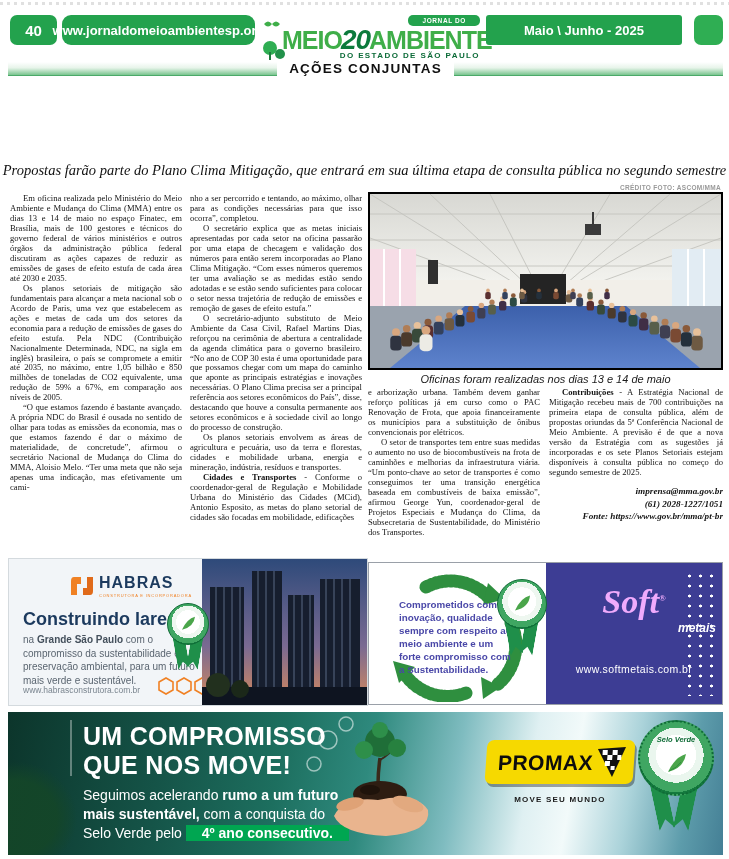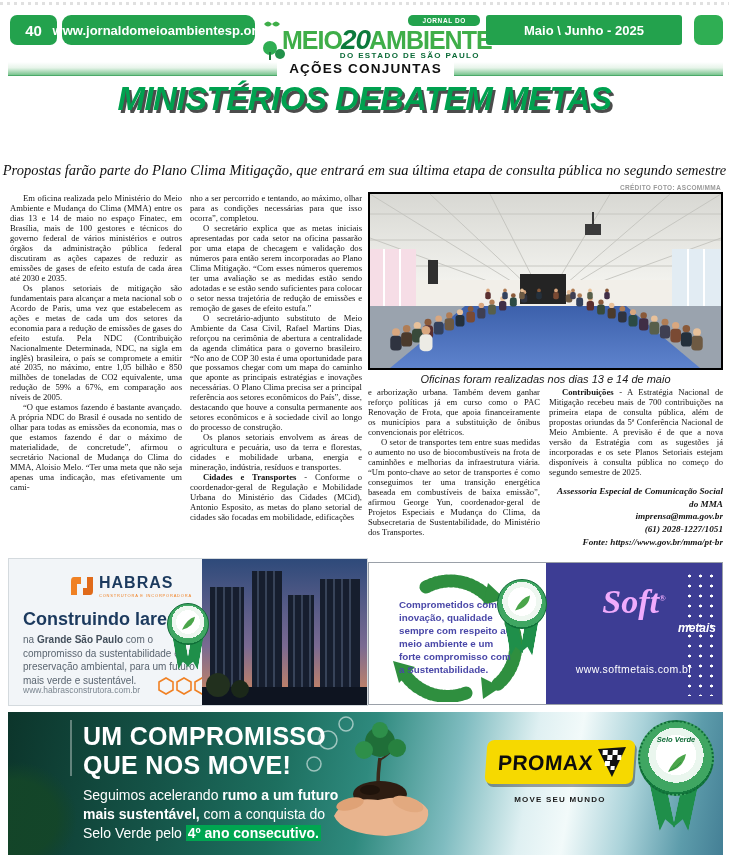--- a/index.html
+++ b/index.html
@@ -77,21 +77,21 @@
   .soft-dots{position:absolute;right:6px;top:8px;width:32px;height:125px;
     background-image:radial-gradient(circle,#fff 1.4px,transparent 1.6px);background-size:11px 10px;}
   
   .banner{left:8px;top:712px;width:715px;height:143px;overflow:hidden;
     background:linear-gradient(100deg,#0c352b 0%,#155448 22%,#1d6f5f 38%,#2f8a7e 50%,#7fbcc0 62%,#dff0f2 72%,#f2fafa 78%,#abd3da 86%,#5d9cab 94%,#447f95 100%);}
   .banner-stem{position:absolute;left:62px;top:8px;width:2px;height:56px;background:rgba(255,255,255,.35);}
   .banner-title{position:absolute;left:75px;top:10px;color:#fff;font-weight:800;font-size:25px;line-height:29px;letter-spacing:.3px;}
   .banner-title span{display:block;}
   .banner-body{position:absolute;left:75px;top:74px;width:270px;color:#fff;font-size:14px;line-height:19px;}
   .banner-body b{font-weight:800;}
-  .hl{background:#00a651;padding:0 2px;font-weight:800;}
+  .hl{background:#00a651;padding:0 16px;font-weight:800;}
   .hand-svg{position:absolute;left:292px;top:0;}
   .promax{position:absolute;left:472px;top:28px;width:160px;text-align:center;}
   .promax-box{display:inline-flex;align-items:center;gap:4px;background:#f6d900;border-radius:7px;
     padding:7px 9px 7px 12px;transform:skewX(-4deg);box-shadow:2px 3px 0 rgba(0,0,0,.35);}
   .promax-name{font-size:21px;font-weight:800;color:#0d0d0d;letter-spacing:.5px;line-height:1;}
   .promax-tag{margin-top:11px;font-size:8px;font-weight:bold;color:#1a1a1a;letter-spacing:1.2px;}
   .rosette{position:absolute;left:630px;top:8px;width:76px;}
   .rosette .rim{width:72px;height:72px;border-radius:50%;border:2px dotted #0f6b36;
     background:radial-gradient(circle at 50% 46%,#ffffff 0 38%,#eaf6ee 38% 52%,#3fa662 52% 70%,#147a3e 70% 100%);position:relative;}
   .rosette .selo-txt{position:absolute;left:0;top:13px;width:72px;text-align:center;color:#0f6b36;
@@ -123,21 +123,20 @@
   <div class="abs pill datepill">Maio \ Junho - 2025</div>
   <div class="abs cornerbox"></div>
 
   <div class="abs section-bar">
     <div class="sbar"></div>
     <div class="section-label">AÇÕES CONJUNTAS</div>
     <div class="sbar"></div>
   </div>
 
   <h1 class="abs headline" style="margin:0">
-    <span>MINISTÉRIOS DEBATEM METAS</span>
   </h1>
   <div class="abs subhead">Propostas farão parte do Plano Clima Mitigação, que entrará em sua última etapa de consulta pública no segundo semestre</div>
   <div class="abs credit">CRÉDITO FOTO: ASCOM/MMA</div>
 
   <div class="abs photo">
     <svg width="351" height="174" viewBox="0 0 351 174">
       <defs>
         <linearGradient id="ceil" x1="0" y1="0" x2="0" y2="1">
           <stop offset="0" stop-color="#d8d8d3"></stop>
             <stop offset="1" stop-color="#f6f6f2"></stop>
@@ -334,21 +333,20 @@
     <p>Os planos setoriais envolvem as áreas de agricultura e pecuária, uso da terra e florestas, cidades e mobilidade urbana, energia e mineração, indústria, resíduos e transportes.</p>
     <p><b>Cidades e Transportes</b><span> - Conforme o coordenador-geral de Regulação e Mobilidade Urbana do Ministério das Cidades (MCid), Antonio Esposito, as metas do plano setorial de cidades são focadas em mobilidade, edificações</span></p>
   </div>
   <div class="abs col col3">
     <p class="cont">e arborização urbana. Também devem ganhar reforço políticas já em curso como o PAC Renovação de Frota, que apoia financeiramente os municípios para a substituição de ônibus convencionais por elétricos.</p>
     <p>O setor de transportes tem entre suas medidas o aumento no uso de biocombustíveis na frota de caminhões e melhorias da infraestrutura viária. “Um ponto-chave ao setor de transportes é como conseguimos ter uma transição energética baseada em combustíveis de baixa emissão”, afirmou George Yun, coordenador-geral de Projetos Especiais e Mudança do Clima, da Subsecretaria de Sustentabilidade, do Ministério dos Transportes.</p>
   </div>
   <div class="abs col col4">
     <p><b>Contribuições</b><span> - A Estratégia Nacional de Mitigação recebeu mais de 700 contribuições na primeira etapa de consulta pública, além de propostas oriundas da 5ª Conferência Nacional de Meio Ambiente.  A previsão é de que a nova versão da Estratégia com as sugestões já incorporadas e os sete Planos Setoriais estejam disponíveis à consulta pública no começo do segundo semestre de 2025.</span></p>
     <div class="signature">
-      <div>Assessoria Especial de Comunicação Social do MMA</div>
       <div>imprensa@mma.gov.br</div>
       <div>(61) 2028-1227/1051</div>
       <div>Fonte: https://www.gov.br/mma/pt-br</div>
     </div>
   </div>
 
   <div class="abs ad-habras">
     <div class="habras-logo">
       <svg width="22" height="22">
         <path d="M3 2 h7 v7 h-4 v11 h-6 v-14 q0 -4 3 -4 z" fill="#f08124"></path>

